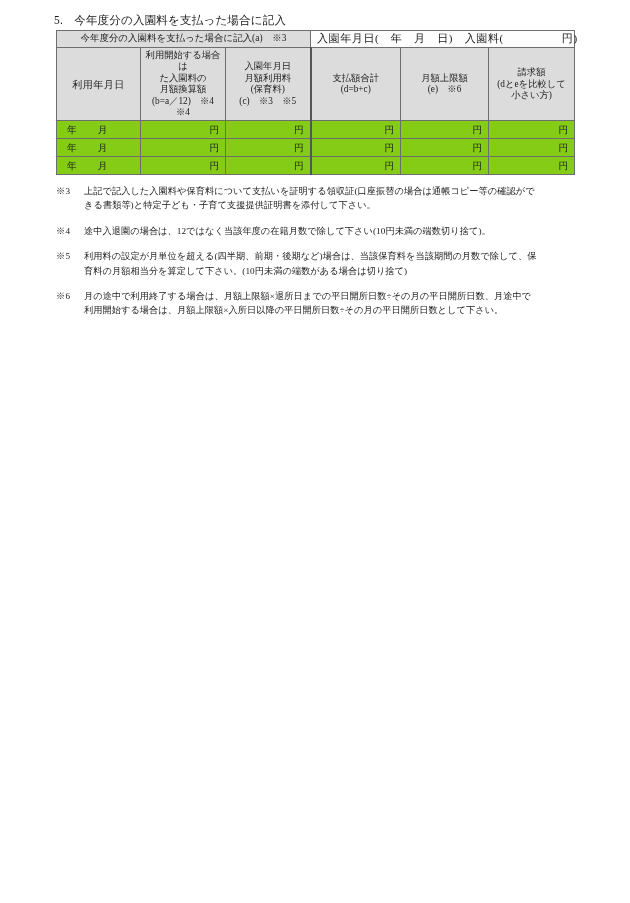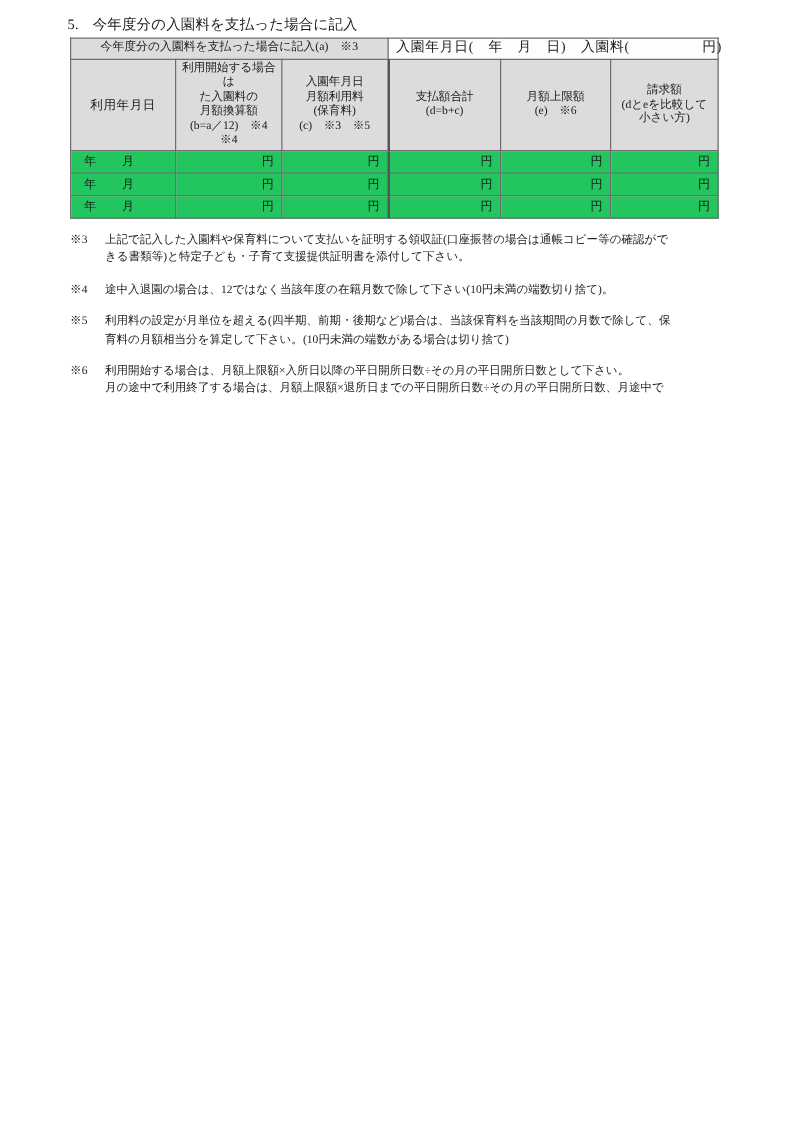--- a/index.html
+++ b/index.html
@@ -48,21 +48,21 @@
     border-collapse: collapse;
     table-layout: fixed;
     width: 518px;
     font-size: 9.4px;
     line-height: 11.6px;
   }
   table.form-table td {
     border: 1px solid #6e6e6e;
     padding: 0;
     vertical-align: middle;
-    background: #22c55e;
+    background: #84cc16;
   }
   .hdr-cell {
     background: #dcdcdc !important;
     text-align: center;
   }
   .toprow-left {
     background: #dcdcdc !important;
     text-align: center;
     height: 16px;
     font-size: 9.4px;
@@ -247,19 +247,19 @@
       <div class="note-mark">※5</div>
       <div class="note-body">
         <span class="note-line">利用料の設定が月単位を超える(四半期、前期・後期など)場合は、当該保育料を当該期間の月数で除して、保</span>
         <span class="note-line">育料の月額相当分を算定して下さい。(10円未満の端数がある場合は切り捨て)</span>
       </div>
     </div>
 
     <div class="note">
       <div class="note-mark">※6</div>
       <div class="note-body">
+        <span class="note-line">月の途中で利用終了する場合は、月額上限額×退所日までの平日開所日数÷その月の平日開所日数、月途中で</span>
         <span class="note-line">利用開始する場合は、月額上限額×入所日以降の平日開所日数÷その月の平日開所日数として下さい。</span>
-        <span class="note-line">月の途中で利用終了する場合は、月額上限額×退所日までの平日開所日数÷その月の平日開所日数、月途中で</span>
       </div>
     </div>
 
   </div>
 </div>
 
 </body></html>

